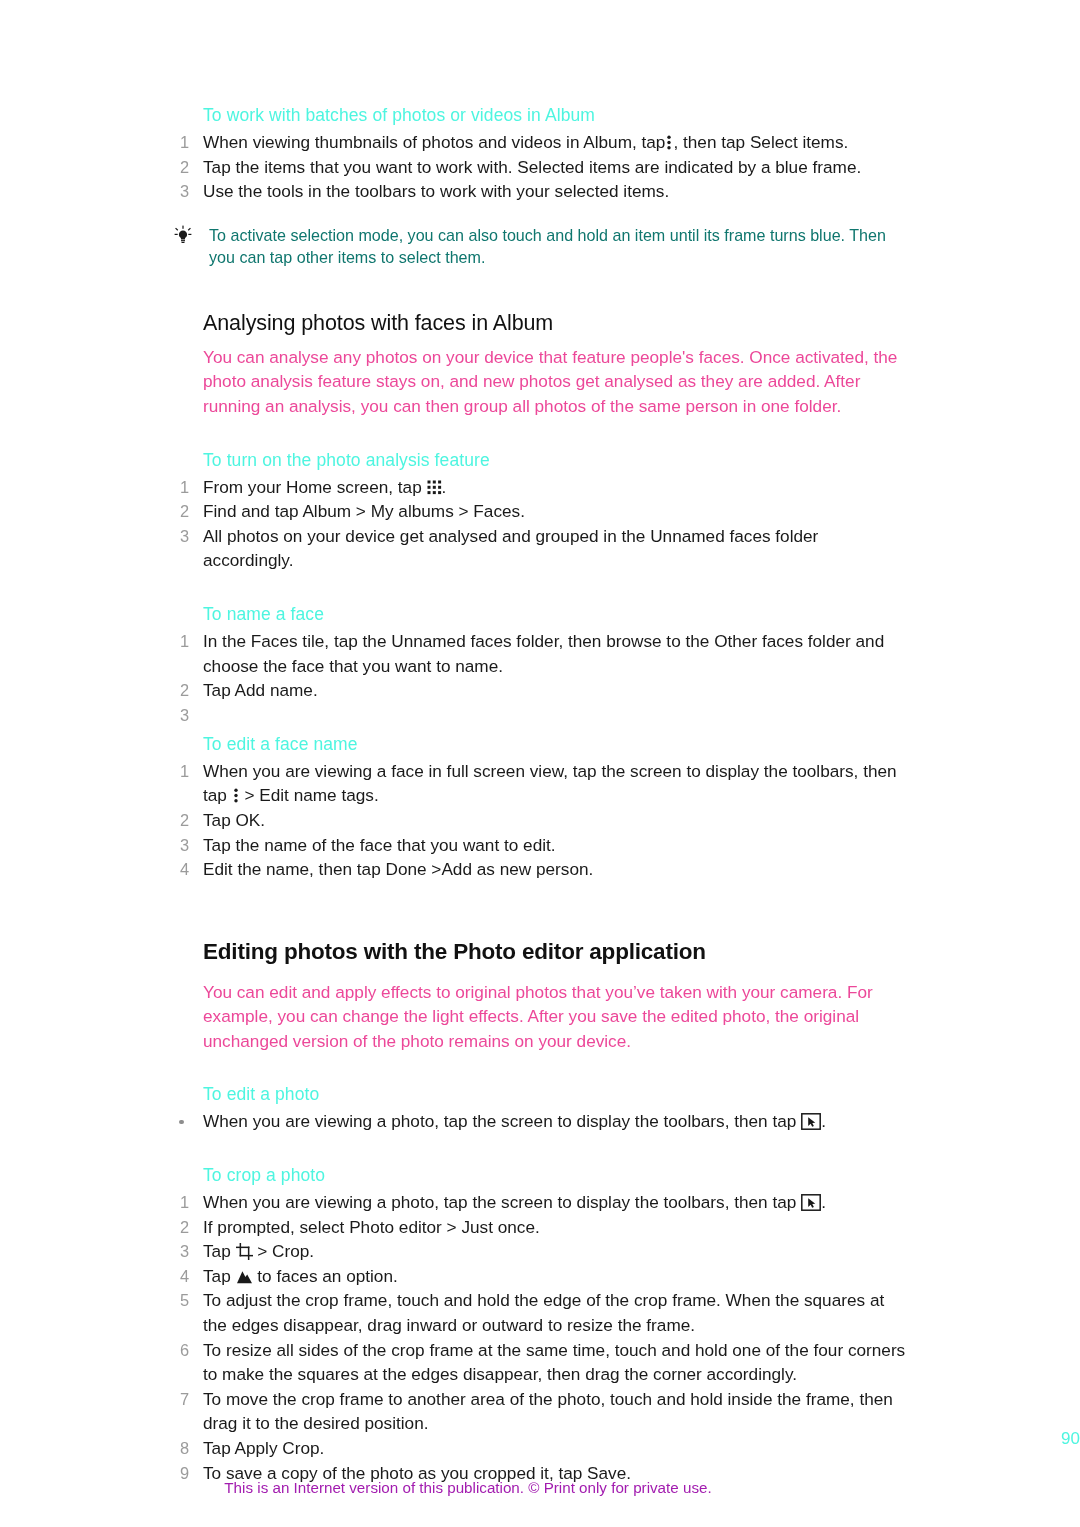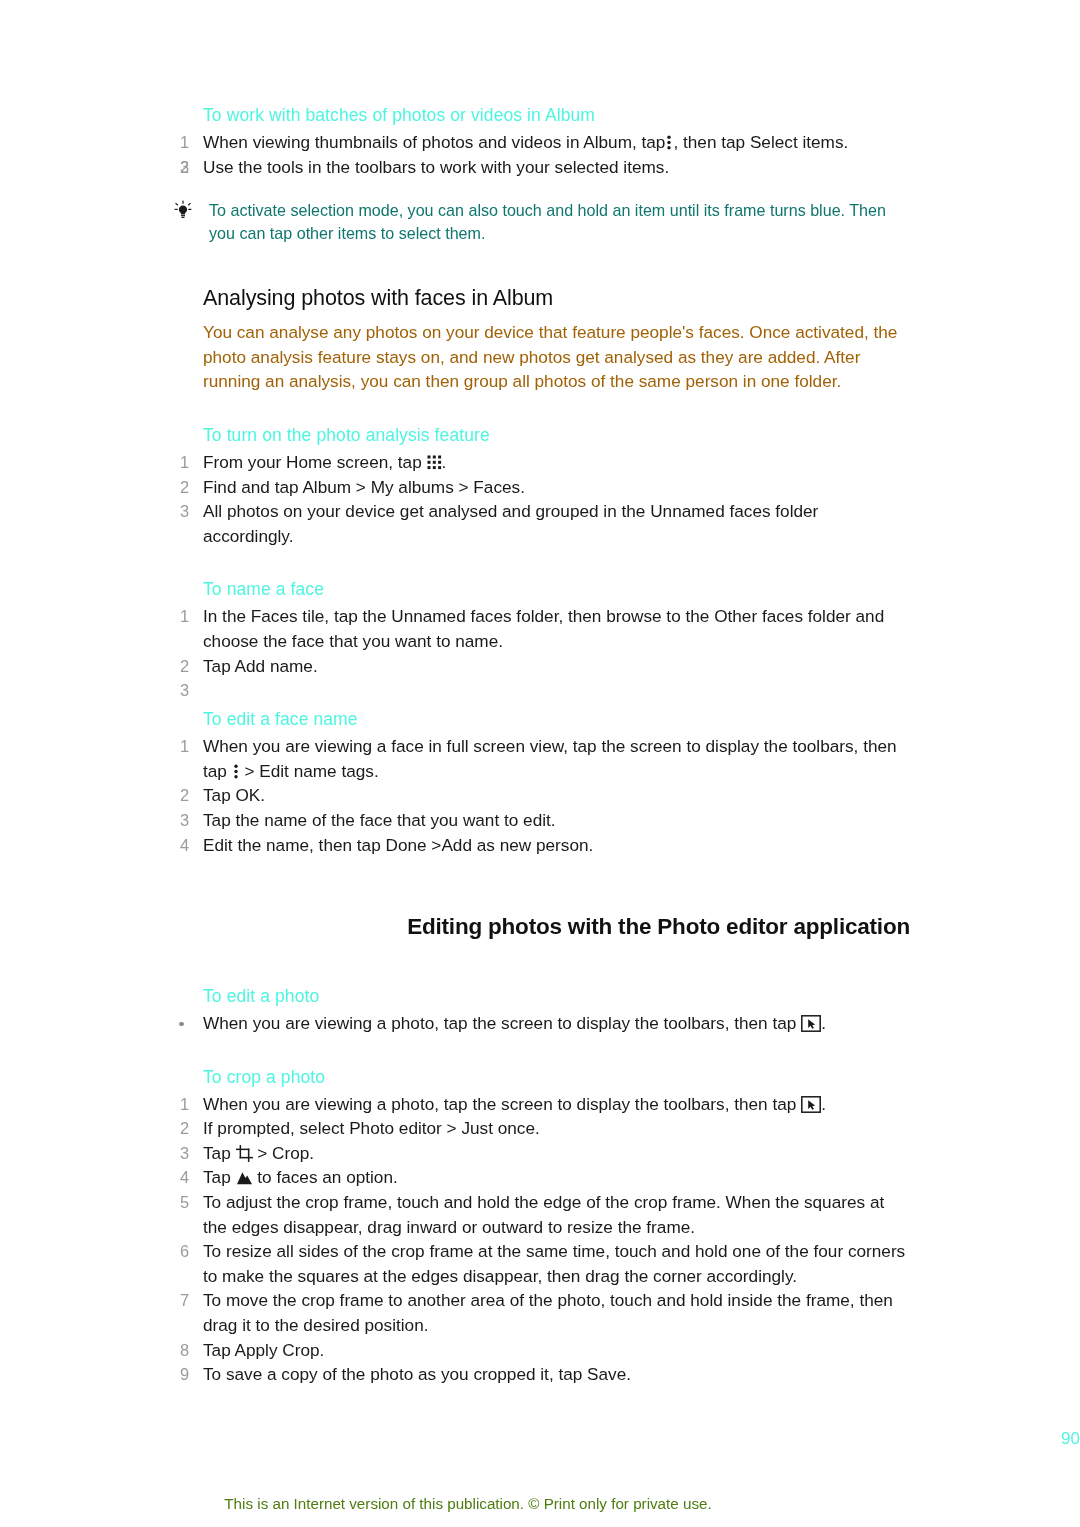--- a/index.html
+++ b/index.html
@@ -45,29 +45,28 @@
     font-size: 21.5px;
     font-weight: normal;
     line-height: 28px;
     margin: 0 0 8px 33px;
     letter-spacing: -0.1px;
   }
   .h-major.bold {
     font-weight: bold;
     font-size: 22.5px;
     letter-spacing: -0.2px;
-    text-align: right;
   }
 
   
   .para {
     margin: 0 0 0 33px;
     font-size: 17.2px;
     line-height: 24.6px;
-    color: #a16207;
+    color: #ec4899;
   }
 
   
   .list { margin: 0; padding: 0; list-style: none; }
   .li {
     position: relative;
     padding-left: 33px;
     font-size: 17.2px;
     line-height: 24.6px;
     color: #1a1a1a;
@@ -143,24 +142,23 @@
     line-height: 22px;
   }
 
   
   .footer {
     position: absolute;
     left: 0;
     top: 1470px;
     width: 936px;
     text-align: center;
-    color: #4d7c0f;
+    color: #a21caf;
     font-size: 15.2px;
     line-height: 20px;
-    margin-top: 16px;
   }
 </style>
 </head>
 <body>
 
 <div class="page">
   <div class="content">
 
     <div class="h-sub">To work with batches of photos or videos in Album</div>
 
@@ -170,20 +168,21 @@
         <span class="num">1</span>
         <span>When viewing thumbnails of photos and videos in Album, tap</span><span class="ico ico-vdots"><svg viewBox="0 0 8 15">
               <circle cx="4" cy="2.2" r="1.7" fill="#1a1a1a"></circle>
               <circle cx="4" cy="7.5" r="1.7" fill="#1a1a1a"></circle>
               <circle cx="4" cy="12.8" r="1.7" fill="#1a1a1a"></circle>
             </svg></span><span>, then tap Select items.</span>
       </li>
 
       <li class="li">
         <span class="num">2</span>
+        <span>Tap the items that you want to work with. Selected items are indicated by a blue frame.</span>
       </li>
 
       <li class="li">
         <span class="num">3</span>
         <span>Use the tools in the toolbars to work with your selected items.</span>
       </li>
     </ol>
 
     <div class="gap-md"></div>
 
@@ -285,20 +284,21 @@
       </li>
     </ol>
 
     <div class="gap-xl"></div>
     <div style="height:16px"></div>
 
     <div class="h-major bold">Editing photos with the Photo editor application</div>
 
     <div style="height:6px"></div>
 
+    <div class="para">You can edit and apply effects to original photos that you’ve taken with your camera. For example, you can change the light effects. After you save the edited photo, the original unchanged version of the photo remains on your device.</div>
 
     <div class="gap-lg"></div>
 
     <div class="h-sub">To edit a photo</div>
 
     <ul class="list">
       <li class="li">
         <span class="bullet-dot"></span>
         <span>When you are viewing a photo, tap the screen to display the toolbars, then tap</span>
         <span class="ico ico-editor"><svg viewBox="0 0 20 17">

